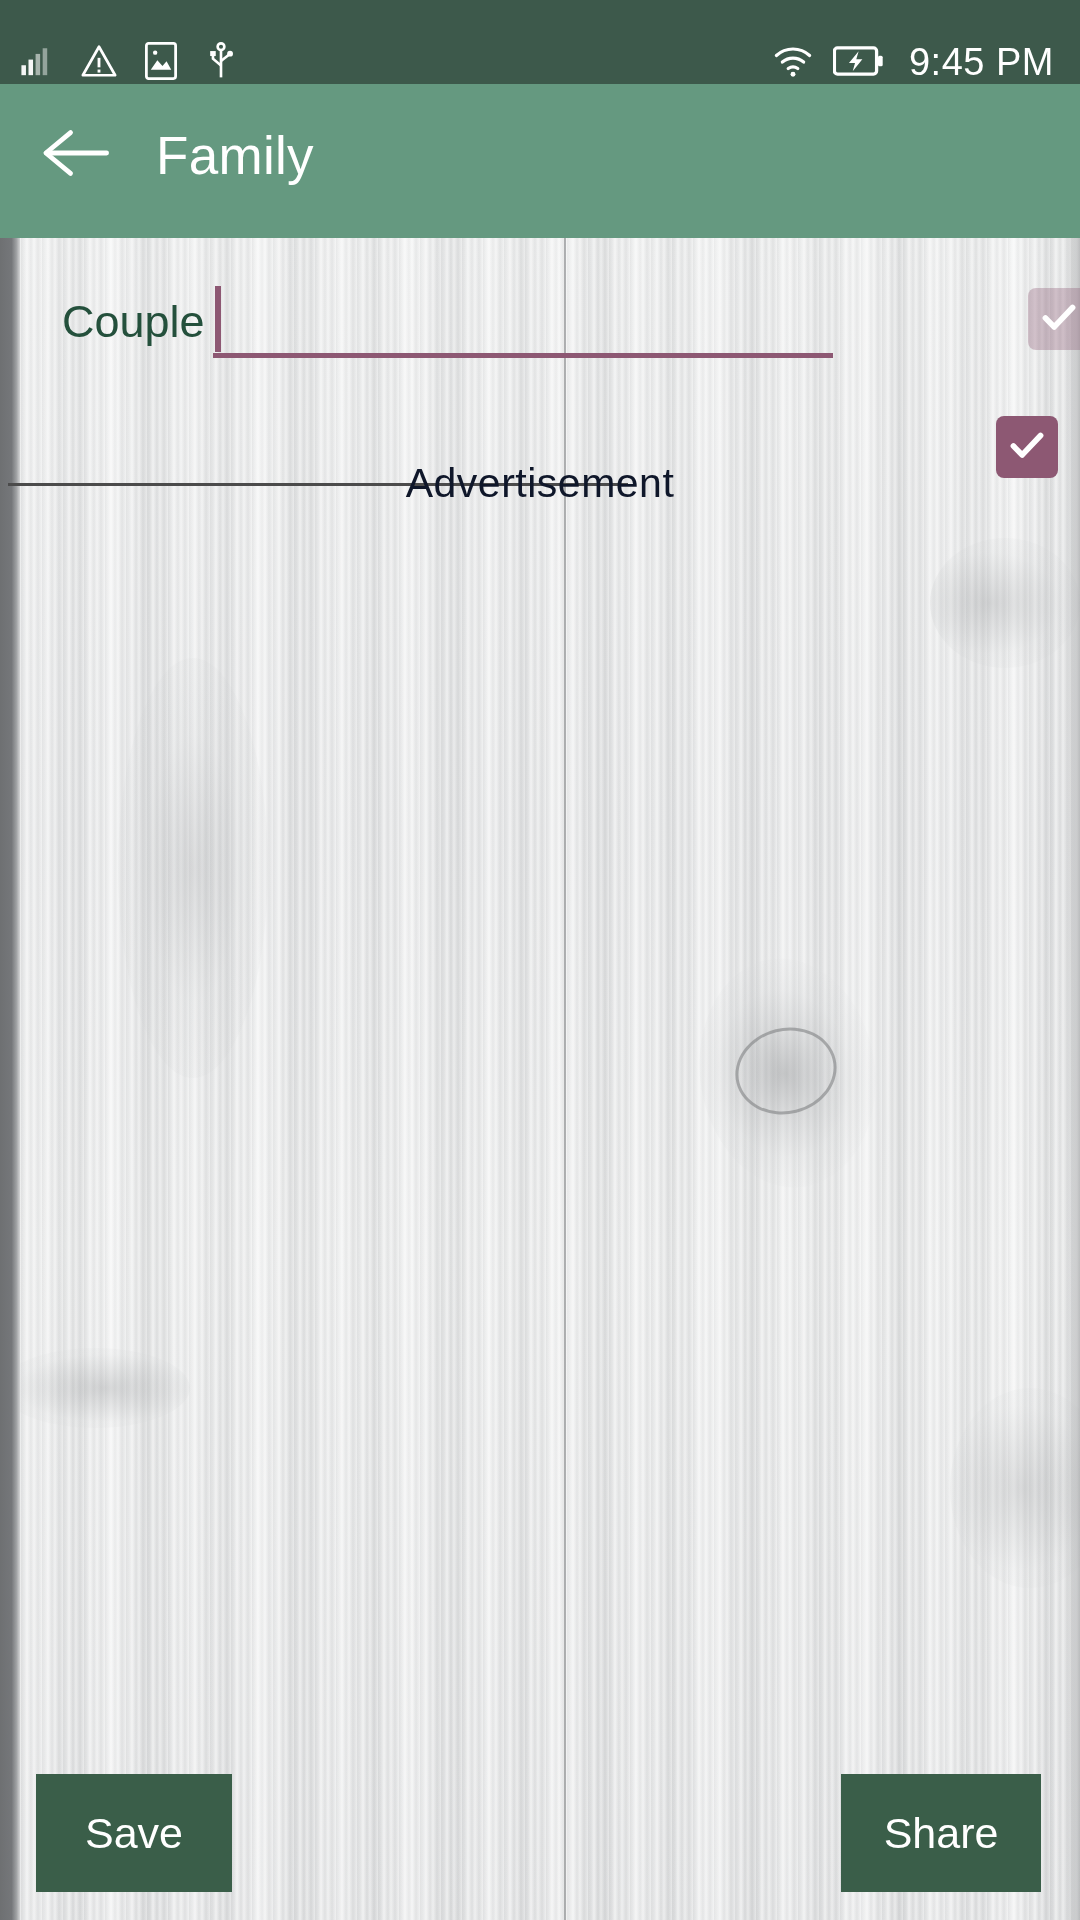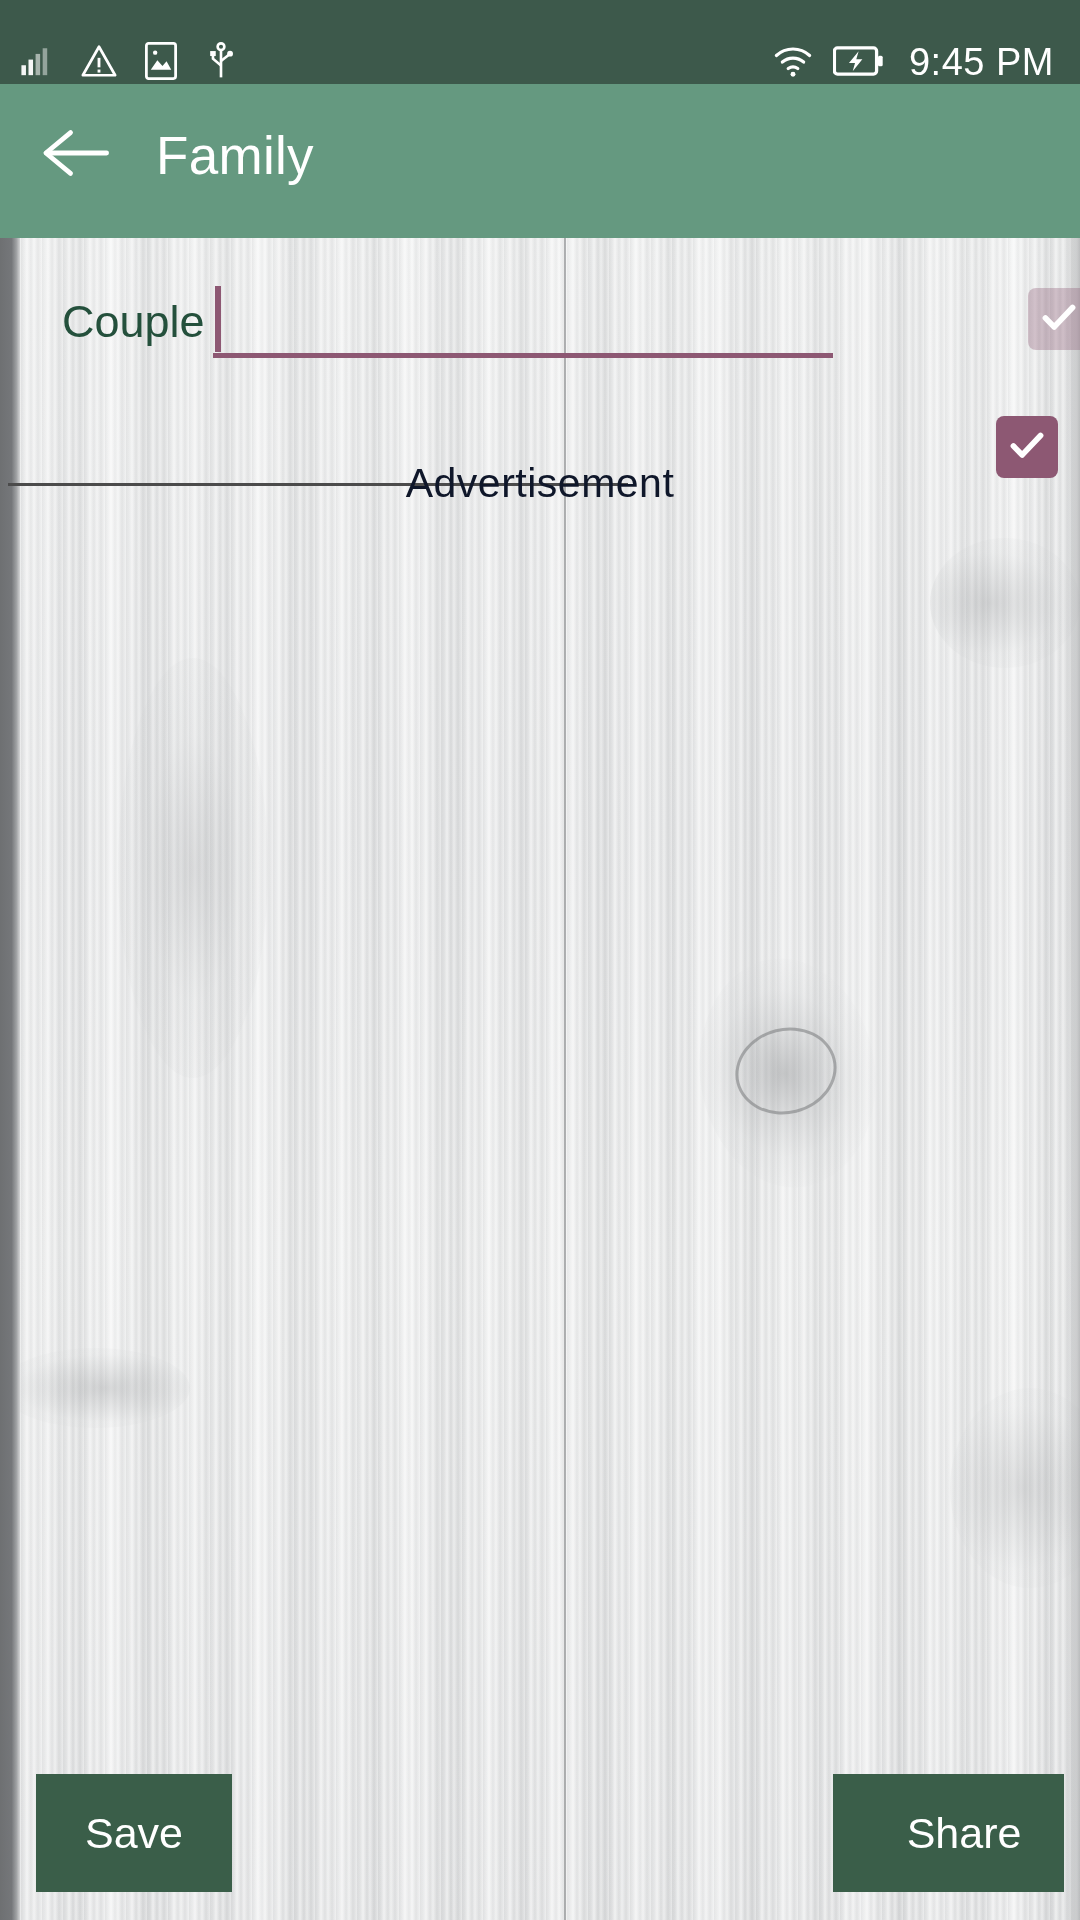--- a/index.html
+++ b/index.html
@@ -276,21 +276,21 @@
     background: #3a5e49;
     display: flex;
     align-items: center;
     justify-content: center;
     color: #ffffff;
     font-size: 43px;
     cursor: pointer;
     z-index: 14;
   }
   .btn-save  { left: 26px;  bottom: 28px; width: 196px; margin-left: 10px; }
-  .btn-share { right: 16px; bottom: 28px; width: 200px; padding-left: 31px; }
+  .btn-share { right: 39px; bottom: 28px; width: 200px; }
 </style>
 </head>
 <body>
 
 <div class="screen">
 
   <div class="status-bar">
     <div class="status-left">
 
       <span class="sb-icon">

